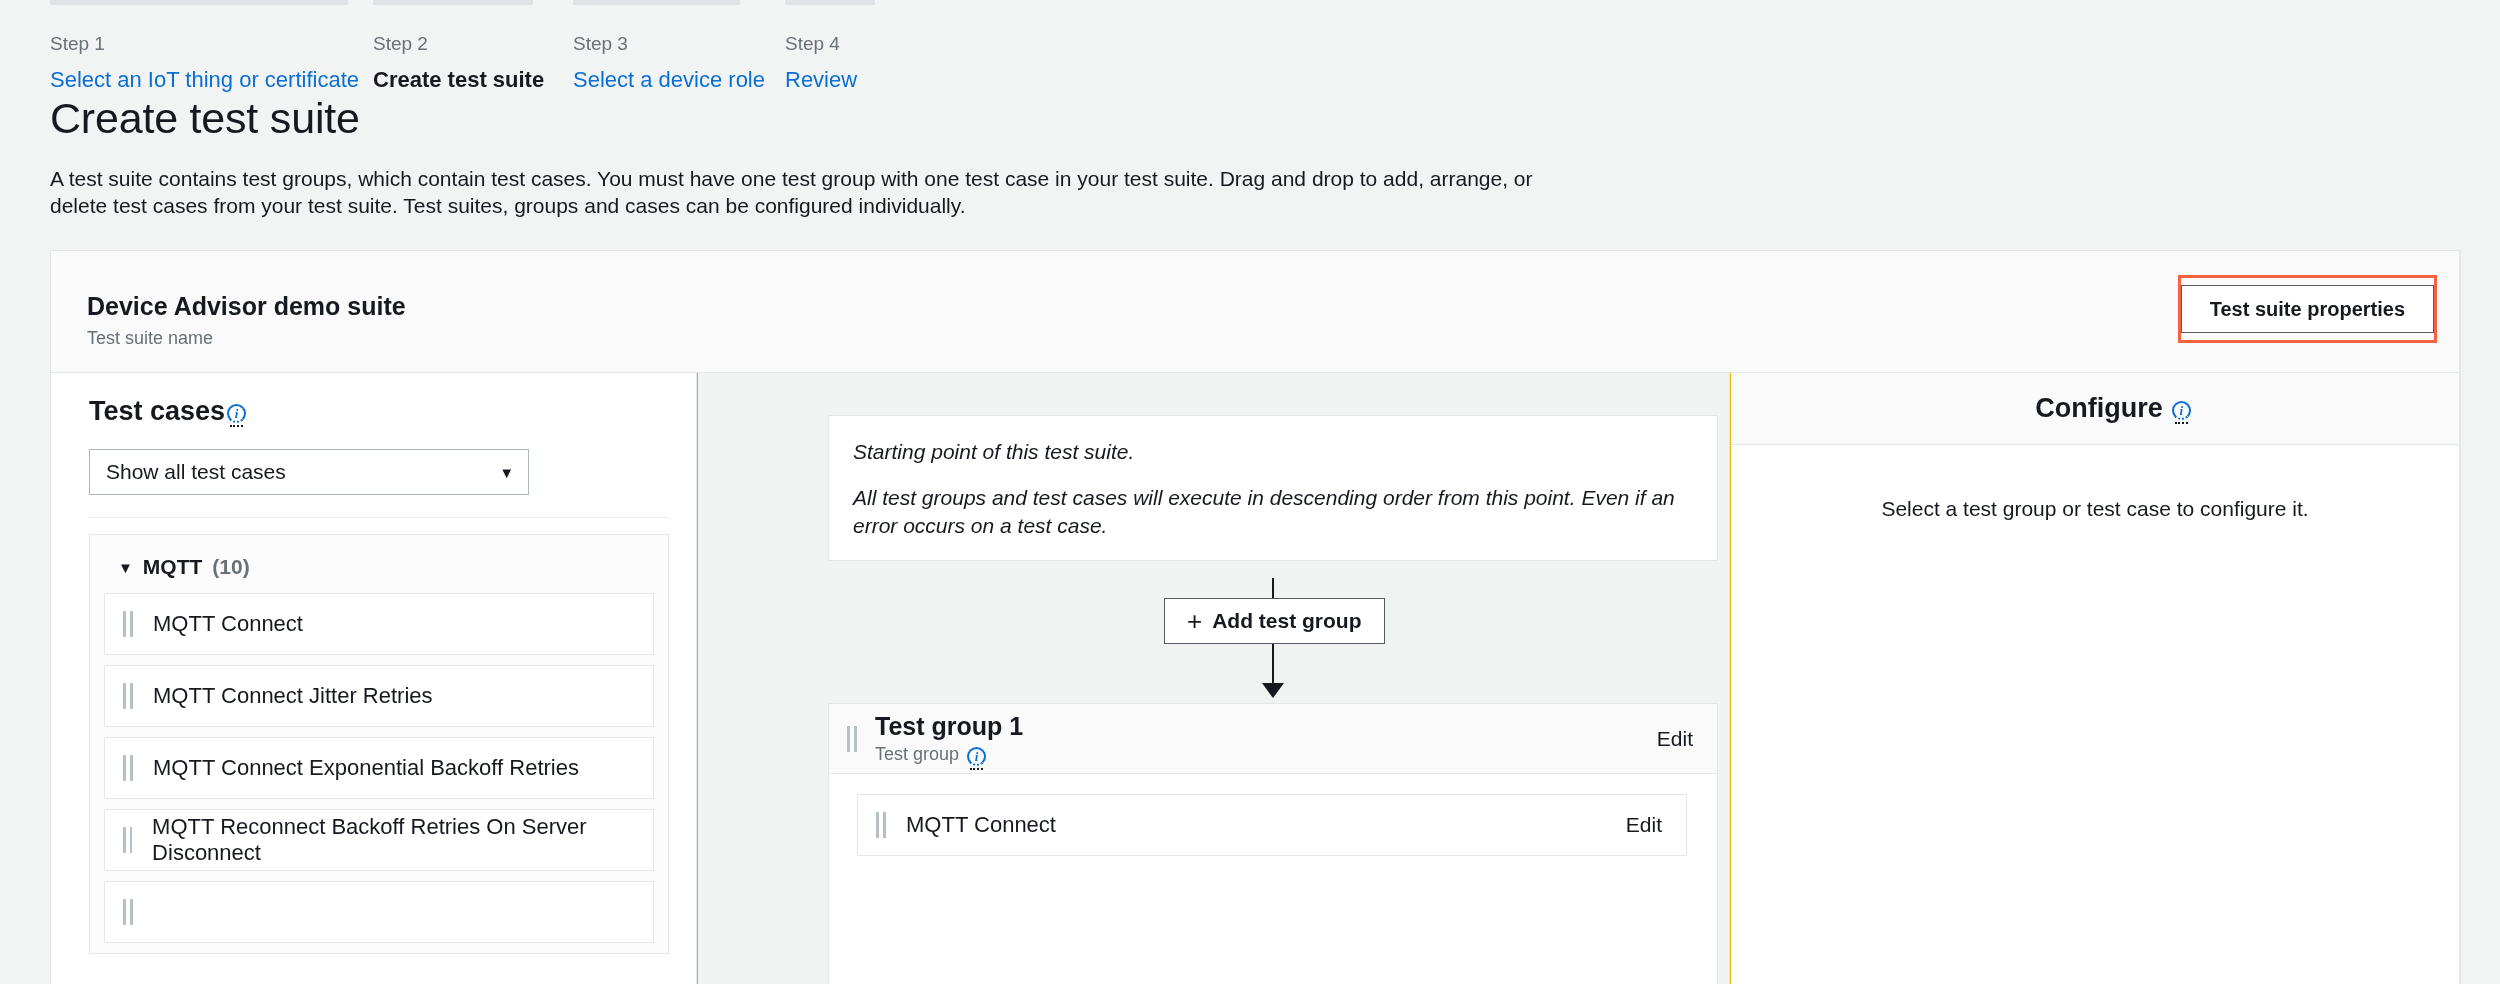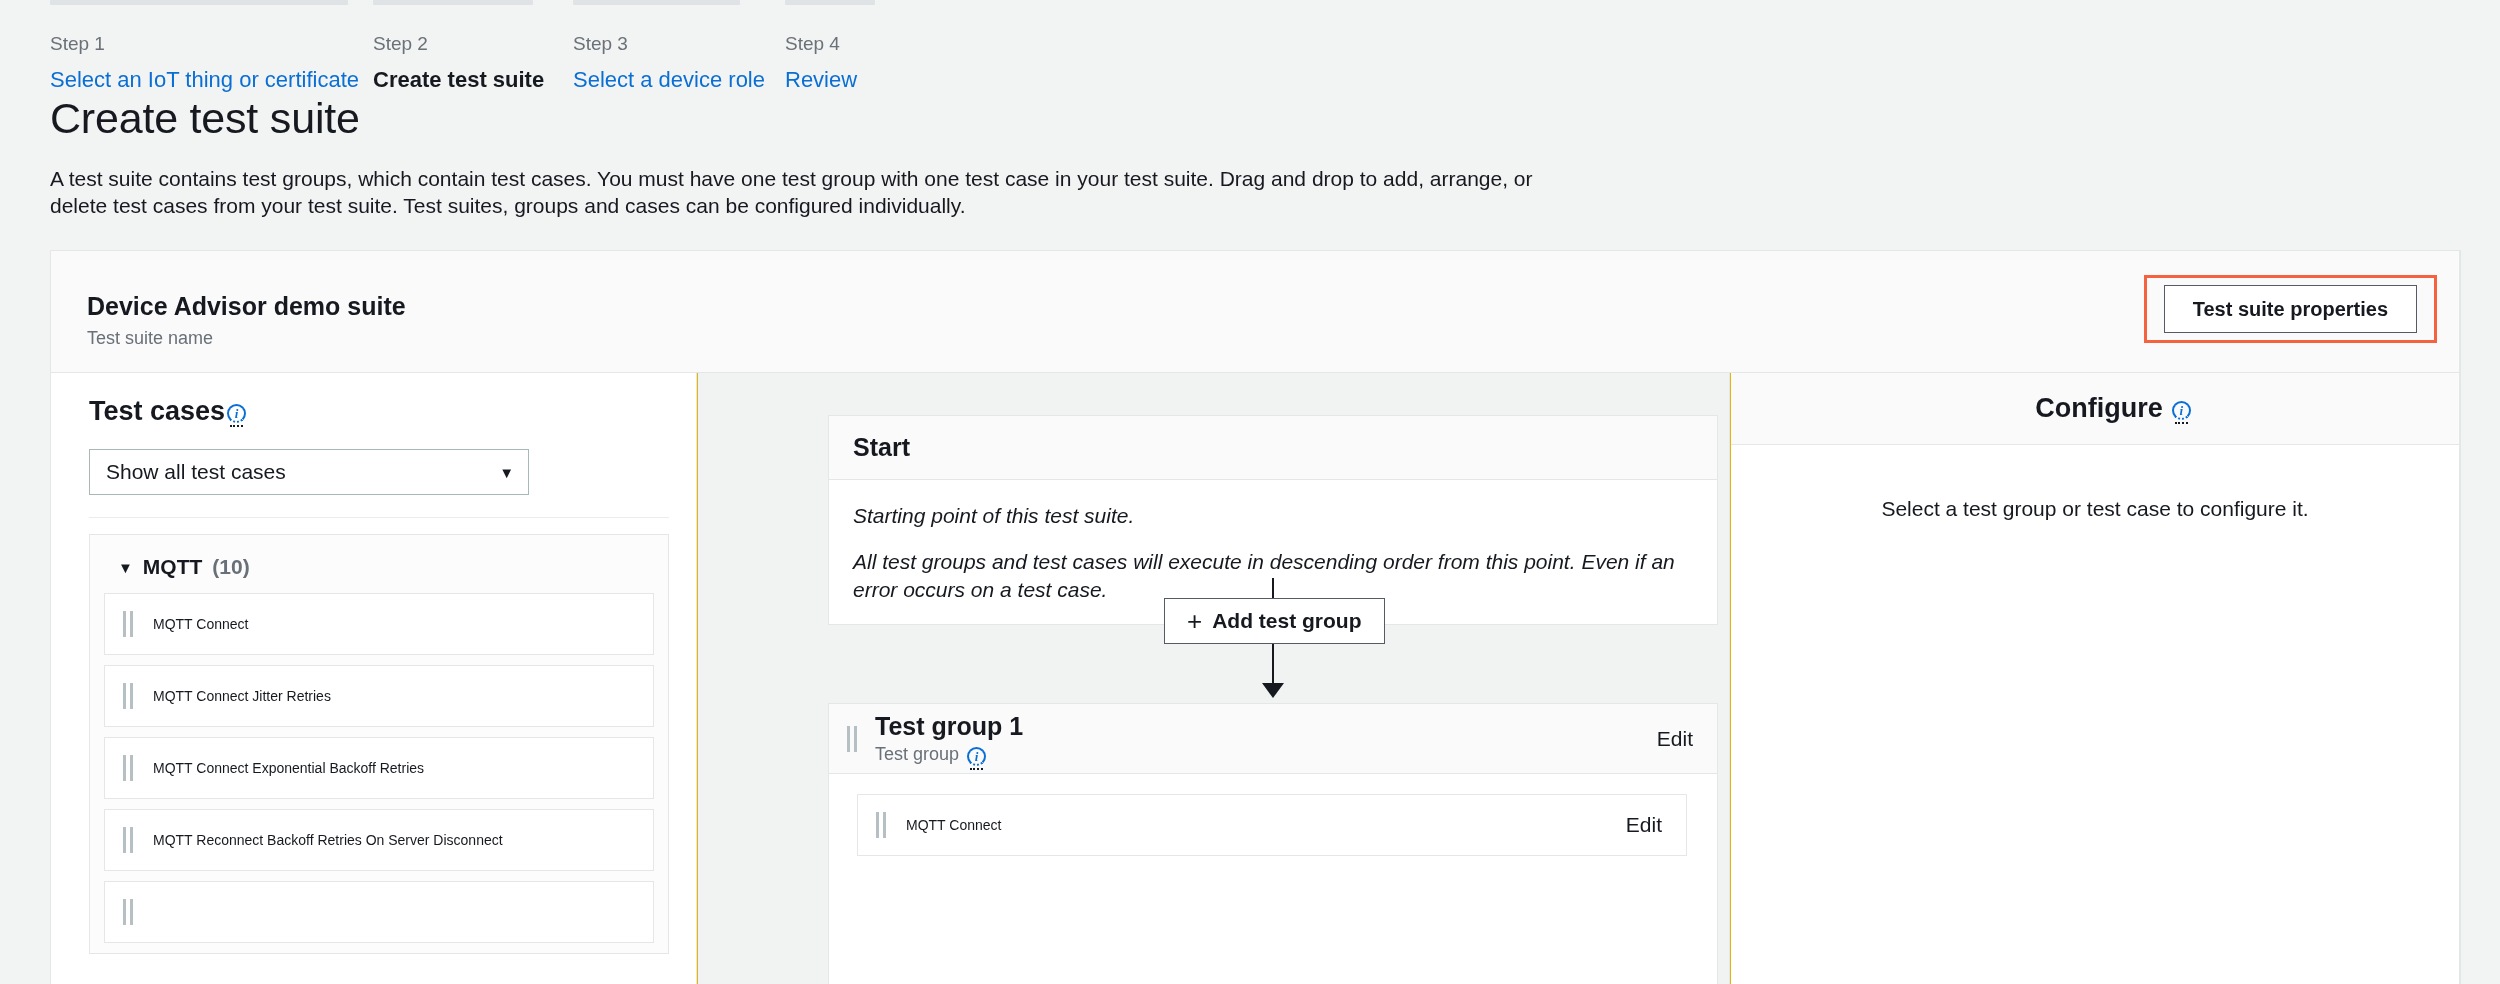--- a/index.html
+++ b/index.html
@@ -53,21 +53,21 @@
   .suite-name {
     position: absolute; left: 36px; top: 40px;
     font-size: 25px; font-weight: bold; line-height: 30px; color: #16191f;
   }
   .suite-sub {
     position: absolute; left: 36px; top: 76px;
     font-size: 18px; line-height: 22px; color: #687078;
   }
   .props-outline {
     position: absolute; right: 22px; top: 24px;
-    border: 3px solid #f4623f; padding: 7px 17px;
+    border: 3px solid #f4623f; padding: 7px 0;
   }
   .props-btn {
     display: block; border: 1px solid #545b64; background: #ffffff;
     color: #16191f; font-weight: bold; font-size: 20px; line-height: 24px;
     padding: 11px 28px; cursor: pointer; font-family: "Liberation Sans", sans-serif;
     white-space: nowrap;
   }
 
   
   .body-cols { position: relative; height: 611px; }
@@ -134,21 +134,21 @@
     display: flex; align-items: center; height: 62px;
     border: 1px solid #e4e7e8; background: #ffffff; margin-bottom: 10px;
     padding-left: 18px; cursor: grab;
   }
   .handle {
     width: 10px; height: 26px; margin-right: 20px;
     background:
       linear-gradient(#b6c0c4,#b6c0c4) 0 0/3px 100% no-repeat,
       linear-gradient(#b6c0c4,#b6c0c4) 7px 0/3px 100% no-repeat;
   }
-  .case-label { font-size: 14px; color: #16191f; }
+  .case-label { font-size: 22px; color: #16191f; }
 
   
   .flow { position: relative; padding: 0; }
   .node {
     position: absolute; background: #ffffff; border: 1px solid #e4e7e8;
   }
   .node-header {
     background: #fafafa; border-bottom: 1px solid #e4e7e8;
     height: 64px; display: flex; align-items: center; padding-left: 24px;
   }
@@ -295,23 +295,20 @@
             <span class="handle"></span>
             <span class="case-label"></span>
           </div>
         </div>
       </div>
 
       <div class="col-center">
         <div class="flow">
 
           <div class="node" style="left:130px; top:42px; width:890px;">
-            <div class="node-header">
-              <span class="node-title">Start</span>
-            </div>
             <div class="node-body">
               <p>Starting point of this test suite.</p>
               <p>All test groups and test cases will execute in descending order from this point. Even if an error occurs on a test case.</p>
             </div>
           </div>
 
           <div class="connector" style="left:574px; top:205px; height:55px;"></div>
 
           <div class="add-btn" style="left:466px; top:225px;">
             <span class="plus">+</span>

